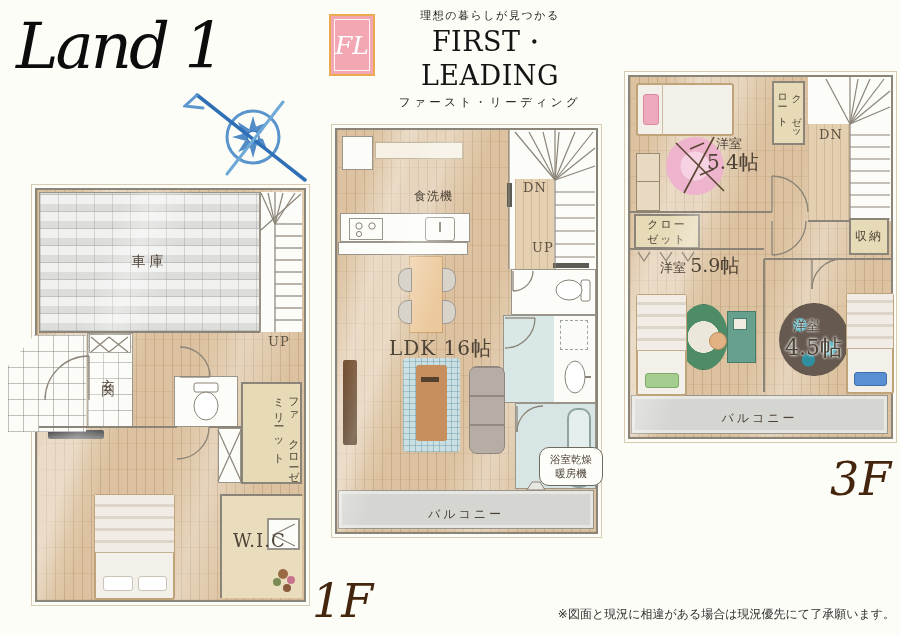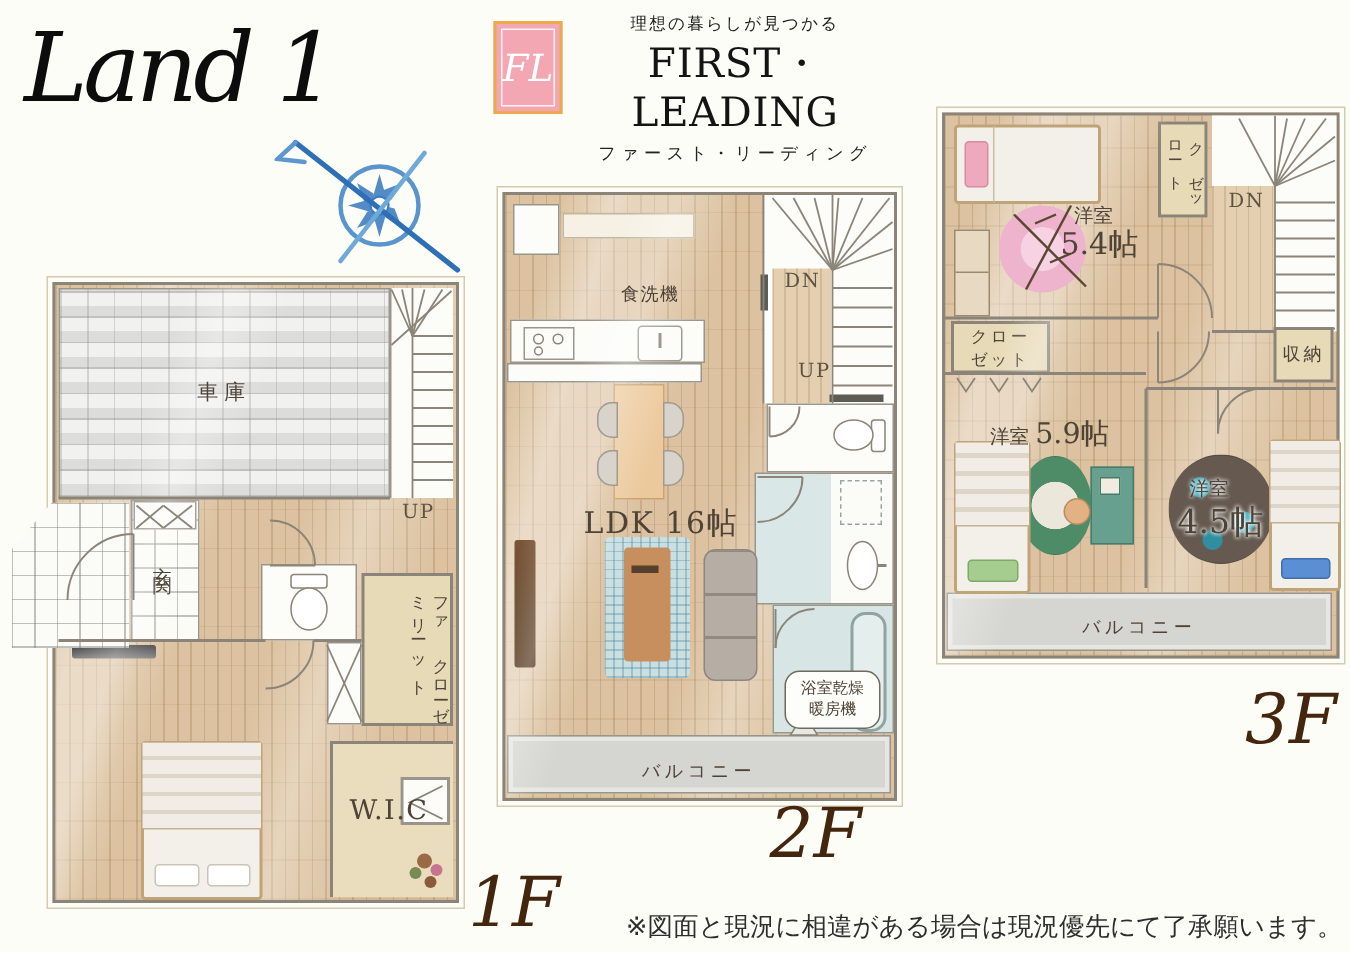--- a/index.html
+++ b/index.html
@@ -47,25 +47,25 @@
   .duvet-v{position:absolute;left:-1px;right:-1px;top:-1px;height:56%;
      background:repeating-linear-gradient(0deg,#f1ede6 0 9px,#dcd5c8 9px 12px);border-bottom:1px solid #c4b194;}
   .pillow{position:absolute;background:#fff;border:1px solid #c9c3b8;border-radius:3px;}
   .sofa{background:#b6ada5;border:1px solid #8f867e;border-radius:8px;
      background-image:repeating-linear-gradient(0deg,transparent 0 27px,rgba(80,70,60,.35) 27px 29px);}
   .rug-round{border-radius:50%;z-index:2;}
   .balcony{background:#d5d6d1;border:1.5px solid #9a958a;box-shadow:inset 0 0 0 3px #e6e7e2;}
   .chair{position:absolute;background:#d8d3cb;border:1px solid #a09a90;z-index:2;}
   .floor-num{position:absolute;font-style:italic;font-size:46px;color:#44250d;z-index:8;}
   .footnote{position:absolute;font-family:"Liberation Sans","DejaVu Sans",sans-serif;
-            font-size:17px;color:#2e2e2e;z-index:8;}
+            font-size:12px;color:#2e2e2e;z-index:8;}
   .dn-up{font-size:13px;letter-spacing:1px;color:#5d5243;}
   .bath-box{position:absolute;background:#fdfdf9;border:1.5px solid #6e6a5e;border-radius:10px;
             display:flex;flex-direction:column;align-items:center;justify-content:center;
-            font-size:10.5px;line-height:1.25;z-index:6;color:#4e4337;}
+            font-size:10.5px;line-height:1.25;z-index:6;color:#4e4337;margin-left:16px;}
 </style>
 </head>
 <body>
 
 <div class="canvas">
 
   <div class="abs land-logo">Land 1</div>
 
   <div class="abs brand-block">
     <div class="brand-tagline">理想の暮らしが見つかる</div>
@@ -282,21 +282,20 @@
         <ellipse cx="232" cy="160" rx="13" ry="10" fill="#fff" stroke="#8b8478"></ellipse>
       </g>
       <g>
         <ellipse cx="238" cy="247" rx="10" ry="16" fill="#fff" stroke="#8b8478"></ellipse>
         <line x1="248" y1="247" x2="254" y2="247" stroke="#8b8478" stroke-width="2"></line>
       </g>
       <path d="M190,360 L208,360 L203,352 L195,352 Z" fill="#e8e8e2" stroke="#8b8478" stroke-width="1"></path>
     </svg>
   </div>
 
-  <div class="floor-num" style="left:513px;top:528px">2F</div>
 
   <div class="plan wood beam" style="left:628px;top:75px;width:261px;height:360px">
 
     <div class="bed" style="left:6px;top:6px;width:94px;height:49px">
       <div class="pillow" style="left:5%;top:18%;width:15%;height:60%;background:#efa9bd;border-color:#d88aa2"></div>
       <div style="position:absolute;left:26%;top:-1px;bottom:-1px;width:0;border-left:1px solid #cbbb9f"></div>
     </div>
     <div class="room" style="left:6px;top:76px;width:24px;height:58px;background:#e8d9c2;border:1.5px solid #9a8a6e">
       <div style="position:absolute;left:0;right:0;top:48%;border-top:1.5px solid #9a8a6e"></div>
     </div>
@@ -316,21 +315,21 @@
     <span class="lbl dn-up" style="left:189px;top:50px">DN</span>
 
     <div class="room tan" style="left:4px;top:137px;width:66px;height:35px;display:flex;flex-direction:column;align-items:center;justify-content:center">
       <span style="font-size:11px;letter-spacing:2px">クロー</span>
       <span style="font-size:11px;letter-spacing:2px">ゼット</span>
     </div>
     <div class="room tan" style="left:219px;top:141px;width:40px;height:37px;display:flex;align-items:center;justify-content:center">
       <span style="font-size:12px;letter-spacing:2px">収納</span>
     </div>
 
-    <span class="lbl" style="left:30px;top:199px;font-size:13px">
+    <span class="lbl" style="left:30px;top:176px;font-size:13px">
       <span>洋室</span>
       <span style="font-size:19px">5.9帖</span>
     </span>
 
     <div class="bed" style="left:6px;top:217px;width:47px;height:98px">
       <div class="duvet-v"></div>
       <div class="pillow" style="left:14%;bottom:6%;width:70%;height:13%;background:#a5cd8f;border-color:#7daa66"></div>
     </div>
     <div class="room rug-round" style="left:49px;top:227px;width:49px;height:66px;
          background:radial-gradient(circle,#ece7db 0 38%,#4d8c66 39% 78%,#3c7252 79% 100%)"></div>

